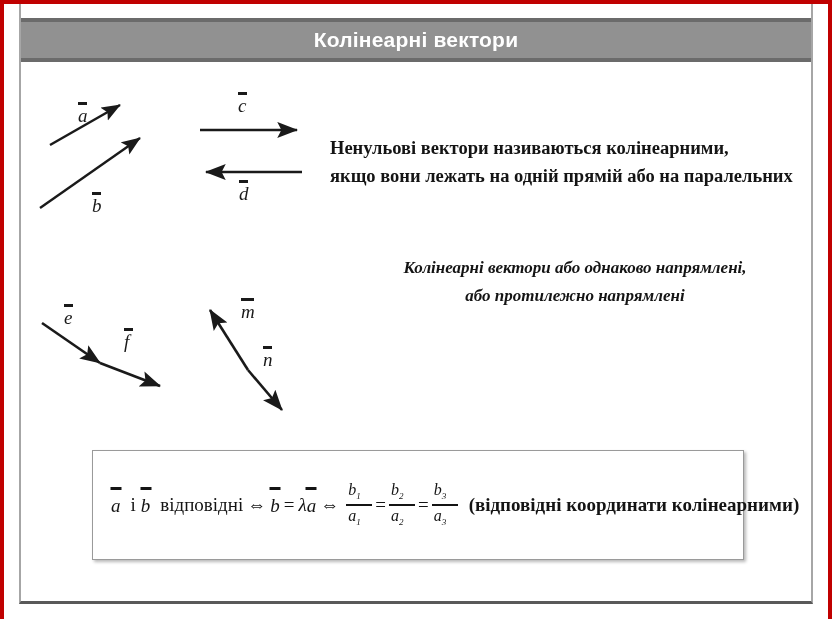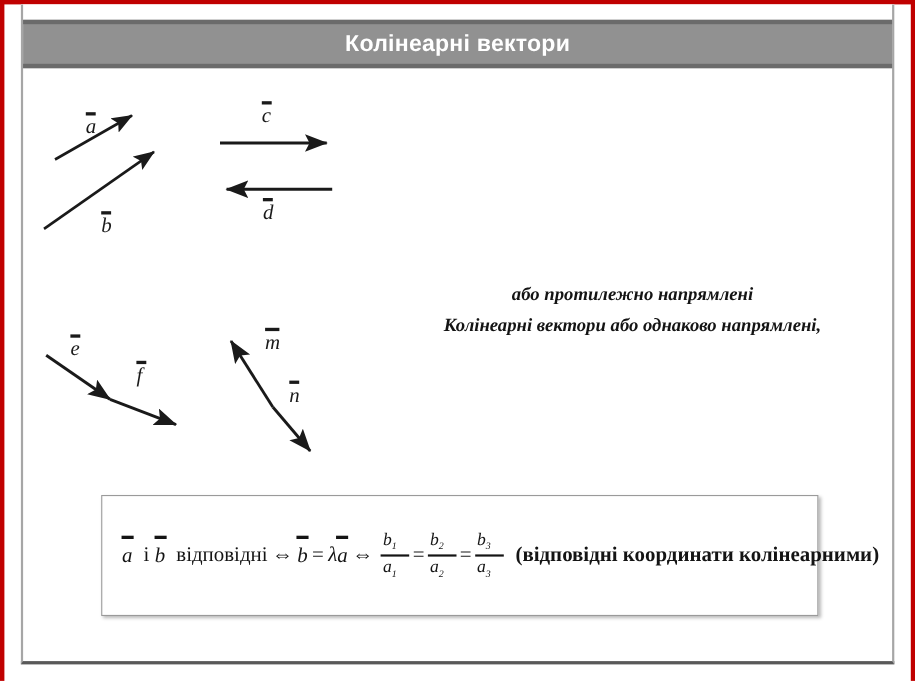--- a/index.html
+++ b/index.html
@@ -258,25 +258,27 @@
     </div>
     <div class="veclabel" style="left:221px; top:218px;">
       <span class="bar wide"></span><span>m</span>
     </div>
     <div class="veclabel" style="left:243px; top:266px;">
       <span class="bar"></span><span>n</span>
     </div>
   </div>
 
   <div id="definition">
+    <div>Ненульові вектори називаються колінеарними,</div>
+    <div>якщо вони лежать на одній прямій або на паралельних</div>
   </div>
 
   <div id="note">
+    <div>Колінеарні вектори або однаково напрямлені,</div>
     <div>або протилежно напрямлені</div>
-    <div>Колінеарні вектори або однаково напрямлені,</div>
   </div>
 
   <div id="formula-box">
     <div id="formula">
       <span class="vecchar"><span class="vbar"></span><span>a</span></span>
       <span class="sp"></span>
         <span class="sp"></span>
       <span>і</span>
       <span class="sp"></span>
       <span class="vecchar"><span class="vbar"></span><span>b</span></span>

